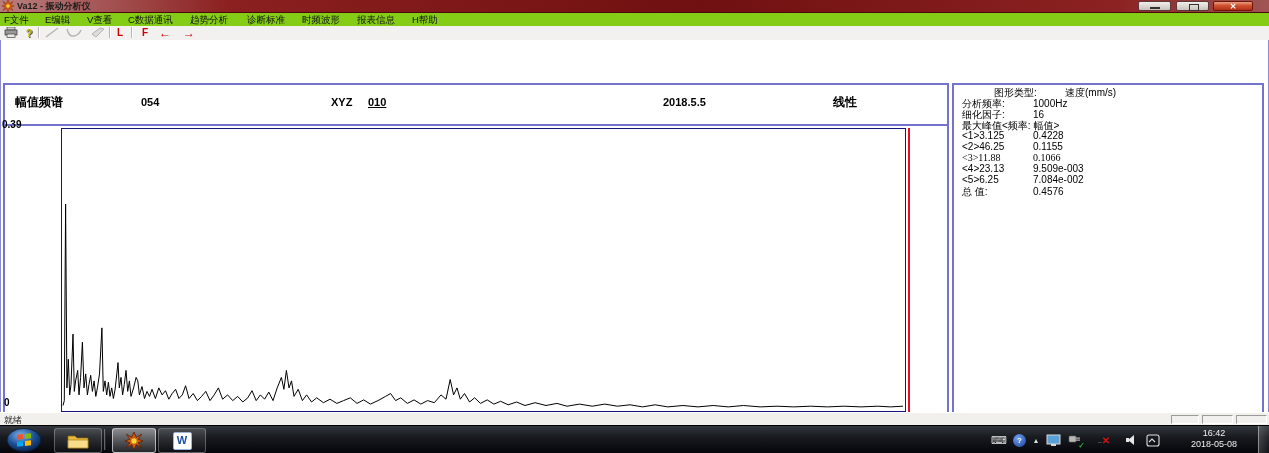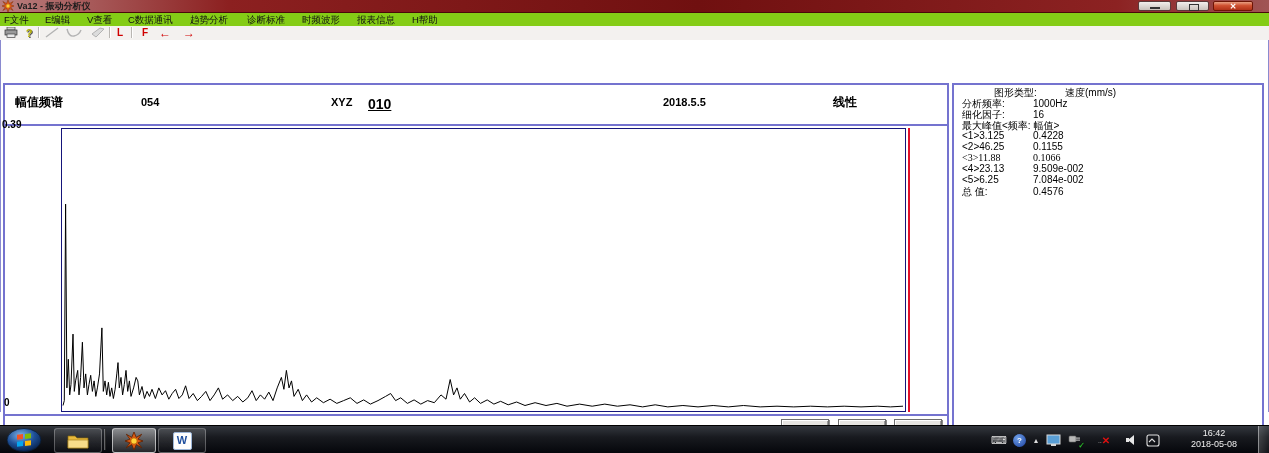--- a/index.html
+++ b/index.html
@@ -165,21 +165,21 @@
       </div>
   </div>
 
   <div class="content">
 
     <div class="panel center-panel"></div>
 
     <span class="hd b" style="left:14px;top:54px;font-size:12px;">幅值频谱</span>
     <span class="hd b" style="left:140px;top:56px;font-size:11px;">054</span>
     <span class="hd b" style="left:330px;top:56px;font-size:11px;">XYZ</span>
-    <span class="hd b" style="left:367px;top:56px;font-size:14px;text-decoration:underline;">010</span>
+    <span class="hd b" style="left:367px;top:56px;font-size:11px;text-decoration:underline;">010</span>
     <span class="hd b" style="left:662px;top:56px;font-size:11px;">2018.5.5</span>
     <span class="hd b" style="left:832px;top:54px;font-size:12px;">线性</span>
     <div class="hsep" style="top:84px;"></div>
 
     <span class="ylab" style="left:1px;top:79px;">0.39</span>
     <span class="ylab" style="left:3px;top:357px;">0</span>
 
     <div class="plotbox">
       <svg id="spectrum" width="843" height="282">
           <polyline points="1.0,276.5 2.3,271.6 3.6,75.1 4.9,258.9 6.3,230.3 7.7,265.9 9.0,255.4 11.0,205.1 12.3,262.4 13.6,251.9 15.7,241.4 17.0,265.9 18.6,248.4 20.4,213.2 22.0,258.9 23.7,244.9 25.4,265.9 27.0,255.4 28.7,246.3 30.4,262.4 32.1,251.9 33.8,267.4 35.4,258.9 37.5,244.9 39.9,198.9 41.3,262.4 43.0,251.9 44.7,265.9 46.4,253.3 48.0,267.4 49.7,258.9 51.4,269.5 53.1,260.3 54.8,244.9 56.0,233.6 57.3,258.9 59.0,248.4 60.6,265.9 62.3,255.4 64.0,241.4 65.7,262.4 67.4,251.9 69.0,267.4 71.6,258.9 74.1,248.4 75.8,251.9 77.4,265.9 80.0,257.5 82.5,269.5 85.0,262.4 87.5,267.4 90.0,260.3 93.4,269.5 96.8,258.9 100.1,265.9 103.5,261.7 106.8,270.2 110.2,264.5 113.6,260.3 116.9,269.5 120.3,265.9 123.6,256.8 127.0,269.5 131.2,264.5 135.4,271.6 139.6,267.4 143.8,262.4 148.0,271.6 152.2,265.9 156.4,258.9 160.6,270.2 165.6,265.9 170.7,271.6 175.7,267.4 180.8,273.0 185.8,268.8 190.0,261.7 194.2,271.6 198.4,265.9 202.6,270.2 206.8,263.1 211.0,271.6 215.2,258.9 219.4,248.4 221.9,260.3 224.4,241.4 227.0,258.9 229.5,251.9 232.0,267.4 236.2,260.3 240.4,271.6 244.6,265.9 249.6,273.0 254.7,268.8 261.4,273.7 268.1,270.2 274.8,274.4 281.6,271.6 288.3,268.8 295.0,274.4 301.7,270.9 308.4,275.1 316.0,271.6 323.6,267.4 328.6,264.5 333.6,271.6 338.7,268.8 345.4,274.4 352.1,270.9 358.8,275.1 365.6,271.6 372.3,273.7 379.0,265.9 384.0,270.2 388.2,250.5 391.6,265.9 395.0,258.9 398.3,270.2 402.5,264.5 407.6,273.0 412.6,268.8 418.5,274.4 425.2,270.9 431.9,275.1 438.6,272.3 446.2,275.8 454.6,273.0 463.0,276.5 473.1,273.7 484.0,276.5 494.9,274.4 505.0,277.2 517.6,275.1 530.2,277.2 542.8,275.1 555.4,277.2 568.0,275.8 580.6,277.9 593.2,275.8 605.8,277.9 620.9,276.5 636.0,277.9 651.2,276.5 666.3,277.9 681.4,276.5 698.2,277.9 715.0,277.2 731.8,277.9 748.6,277.2 765.4,277.9 782.2,277.2 799.0,277.9 815.8,277.2 828.4,277.9 841.0,277.2" fill="none" stroke="#000000" stroke-width="1"></polyline>
@@ -209,30 +209,36 @@
     <div class="iline" style="left:961px;top:90px;">
       <span class="lab">&lt;1&gt;3.125</span><span>0.4228</span>
     </div>
     <div class="iline" style="left:961px;top:101px;">
       <span class="lab">&lt;2&gt;46.25</span><span>0.1155</span>
     </div>
     <div class="iline" style="left:961px;top:112px;font-family:Liberation Serif, serif;">
       <span class="lab">&lt;3&gt;11.88</span><span>0.1066</span>
     </div>
     <div class="iline" style="left:961px;top:123px;">
-      <span class="lab">&lt;4&gt;23.13</span><span>9.509e-002</span>
+      <span class="lab">&lt;4&gt;23.13</span><span>9.509e-003</span>
     </div>
     <div class="iline" style="left:961px;top:134px;">
       <span class="lab">&lt;5&gt;6.25</span><span>7.084e-002</span>
     </div>
     <div class="iline" style="left:961px;top:145px;">
       <span class="lab">总  值:</span><span>0.4576</span>
     </div>
   </div>
 
+  <div class="statusbar">
+    <span class="ready">就绪</span>
+    <div class="spane" style="left:1171px;width:28px;"></div>
+    <div class="spane" style="left:1202px;width:31px;"></div>
+    <div class="spane" style="left:1236px;width:31px;"></div>
+  </div>
 
   <div class="taskbar">
     <div class="abs" style="left:6px;top:2px;">
       <svg width="36" height="24" viewBox="0 0 36 24">
         <defs>
           <radialGradient id="orb" cx="40%" cy="30%" r="75%">
             <stop offset="0%" stop-color="#7fb2e8"></stop>
               <stop offset="55%" stop-color="#1d4f96"></stop>
               <stop offset="100%" stop-color="#071f46"></stop>
           </radialGradient>

